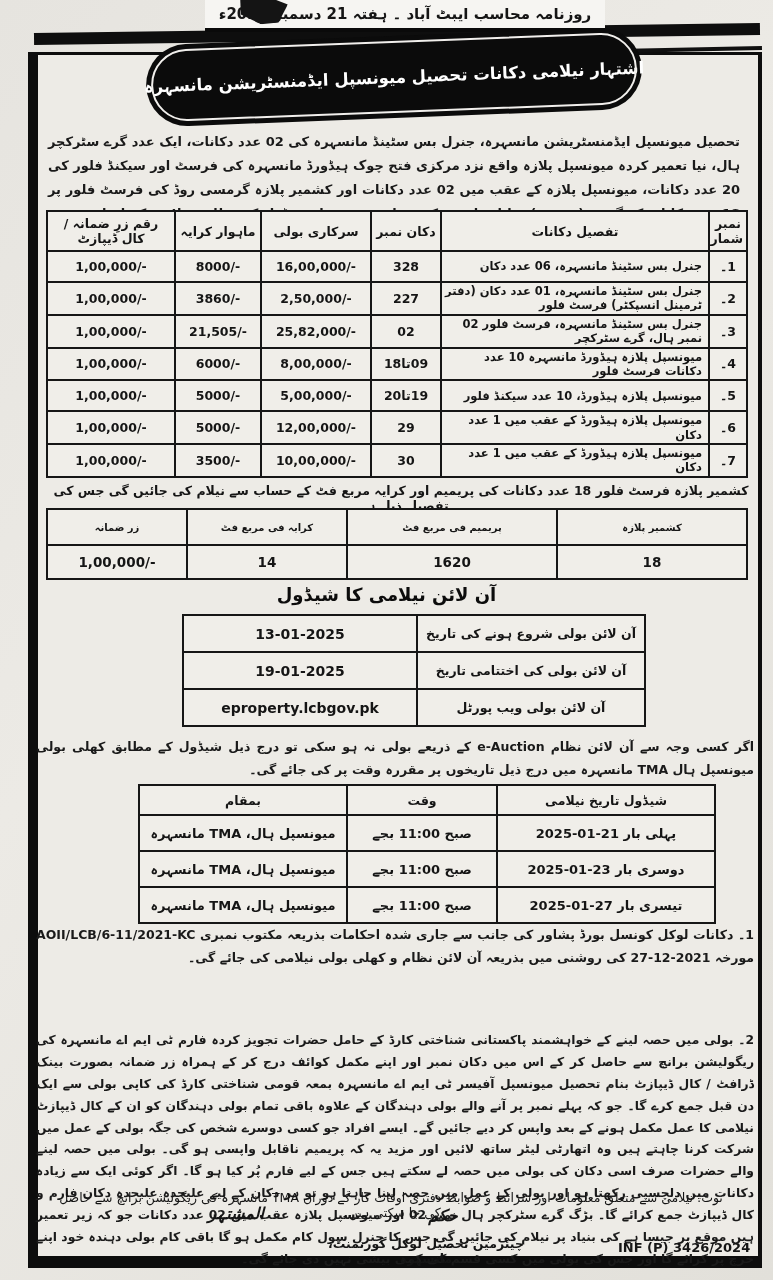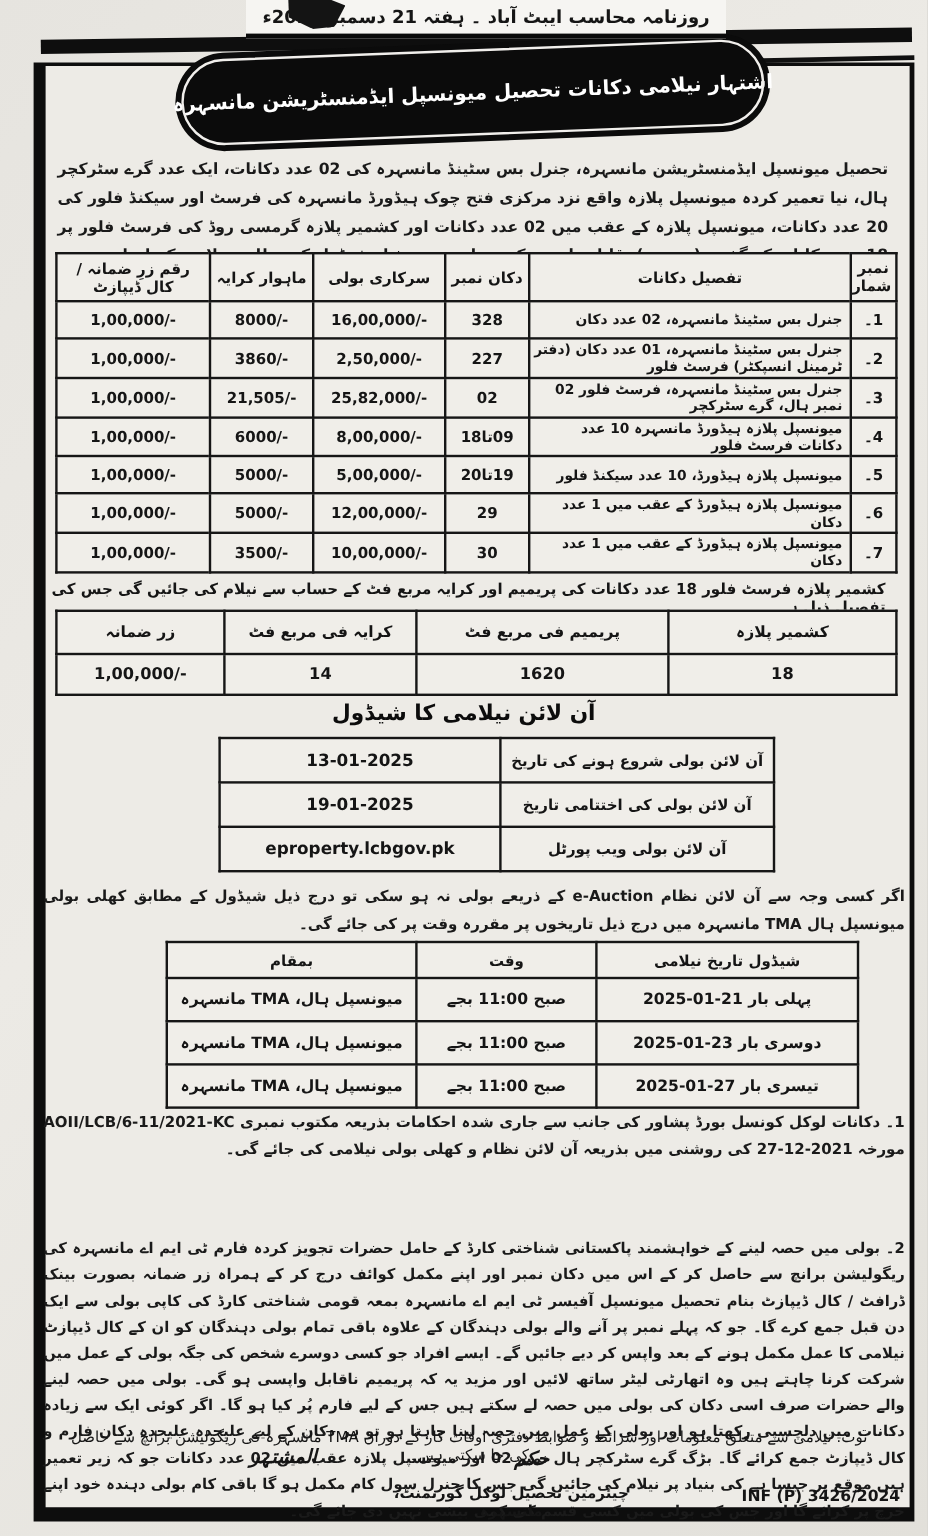--- a/index.html
+++ b/index.html
@@ -64,25 +64,25 @@
     font-weight:bold; padding:1px 3px; overflow:hidden;
   }
   th { font-size:12.5px; }
   td { font-size:12.5px; }
   .main-table { position:absolute; left:46px; top:210px; width:700px; background:#f0eee9; }
   .main-table th { height:40px; }
   .main-table td { height:31px; }
   .main-table td.desc { text-align:right; font-size:11.5px; line-height:1.25; padding-right:6px; }
   .num { direction:ltr; unicode-bidi:isolate; }
   .note-line {
-    position:absolute; left:32px; top:483px; width:706px; direction:rtl;
-    font-size:12.5px; font-weight:bold;
+    position:absolute; left:48px; top:483px; width:706px; direction:rtl;
+    text-align:center; font-size:12.5px; font-weight:bold;
   }
   .kashmir-table { position:absolute; left:46px; top:508px; width:700px; background:#f0eee9; }
-  .kashmir-table th { height:36px; font-size:13px; }
+  .kashmir-table th { height:36px; font-size:10px; }
   .kashmir-table td { height:34px; font-size:13.5px; }
   .online-heading {
     position:absolute; left:0; top:584px; width:773px; text-align:center;
     direction:rtl; font-size:18px; font-weight:bold; color:#0c0c0c;
   }
   .online-table { position:absolute; left:182px; top:614px; width:462px; background:#f0eee9; }
   .online-table td { height:37px; }
   .online-table td.lbl { font-size:12.5px; }
   .online-table td.val { font-size:14px; }
   .eauction {
@@ -141,21 +141,21 @@
         <th>تفصیل دکانات</th>
         <th>دکان نمبر</th>
         <th>سرکاری بولی</th>
         <th>ماہوار کرایہ</th>
         <th>رقم زرِ ضمانہ / کال ڈیپازٹ</th>
       </tr>
     </thead>
     <tbody>
       <tr>
         <td>1۔</td>
-        <td class="desc">جنرل بس سٹینڈ مانسہرہ، 02 عدد دکان</td>
+        <td class="desc">جنرل بس سٹینڈ مانسہرہ، 06 عدد دکان</td>
         <td>328</td>
         <td class="num">16,00,000/-</td>
         <td class="num">8000/-</td>
         <td class="num">1,00,000/-</td>
       </tr>
       <tr>
         <td>2۔</td>
         <td class="desc">جنرل بس سٹینڈ مانسہرہ، 01 عدد دکان (دفتر ٹرمینل انسپکٹر) فرسٹ فلور</td>
         <td>227</td>
         <td class="num">2,50,000/-</td>

